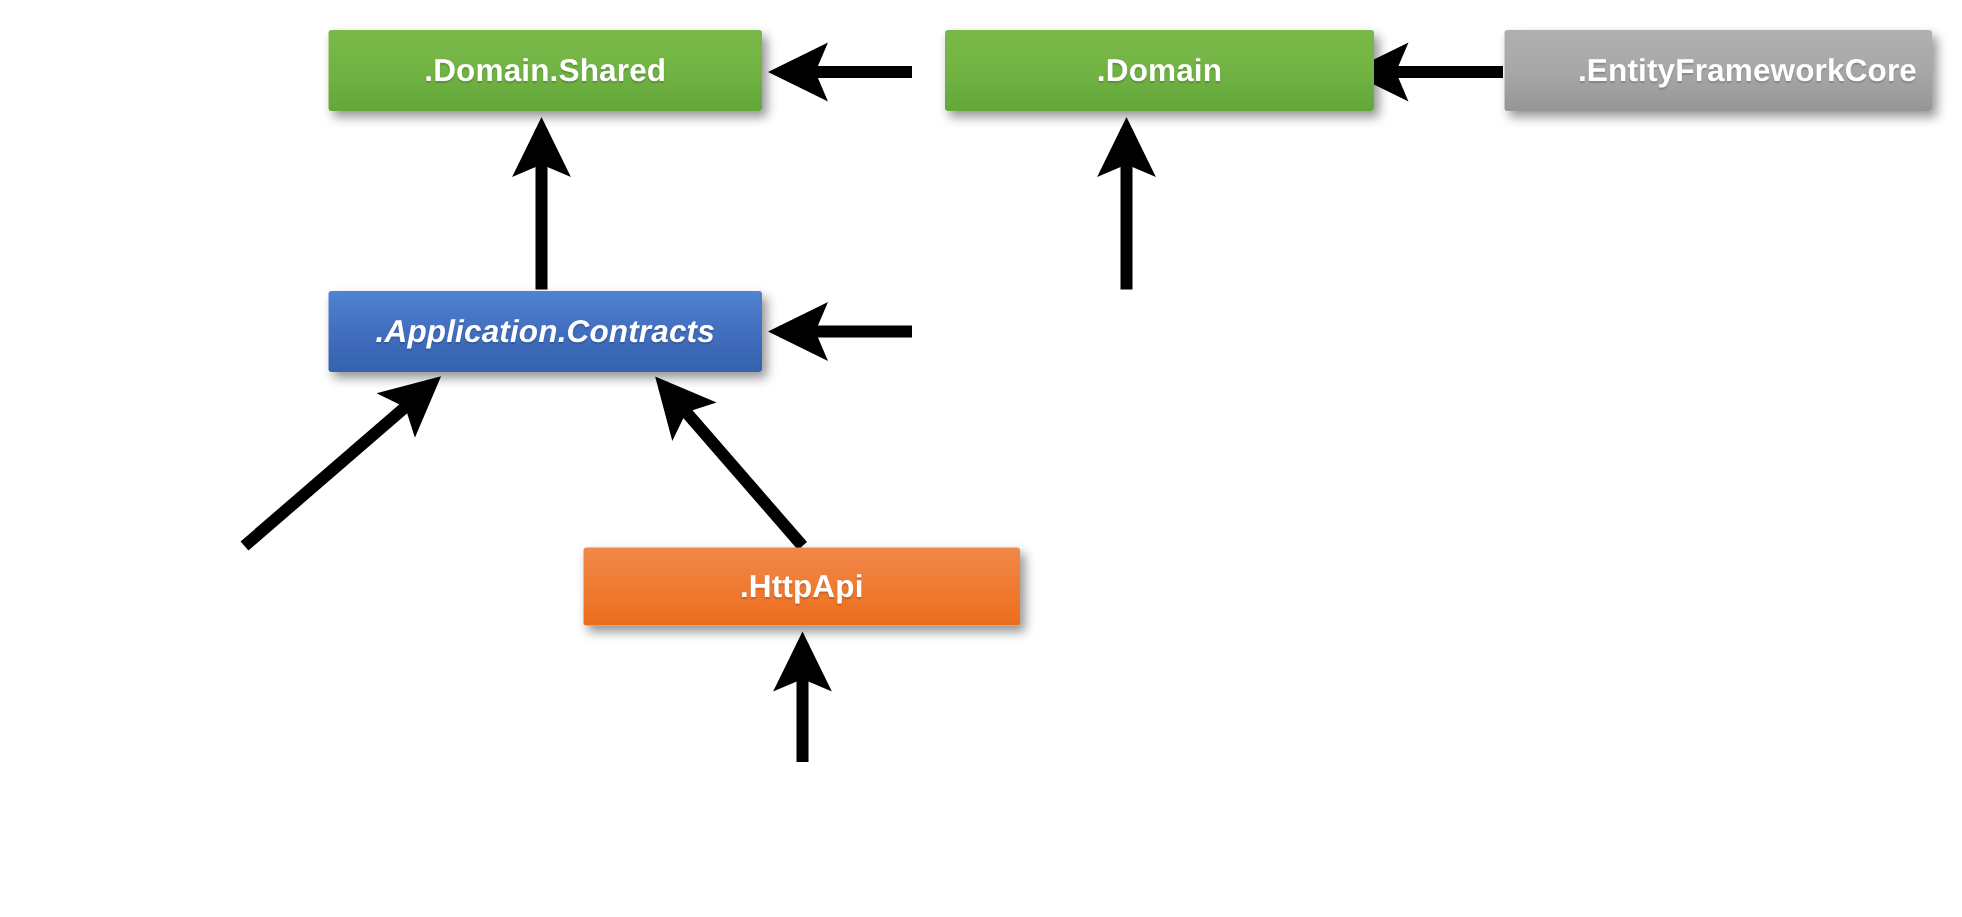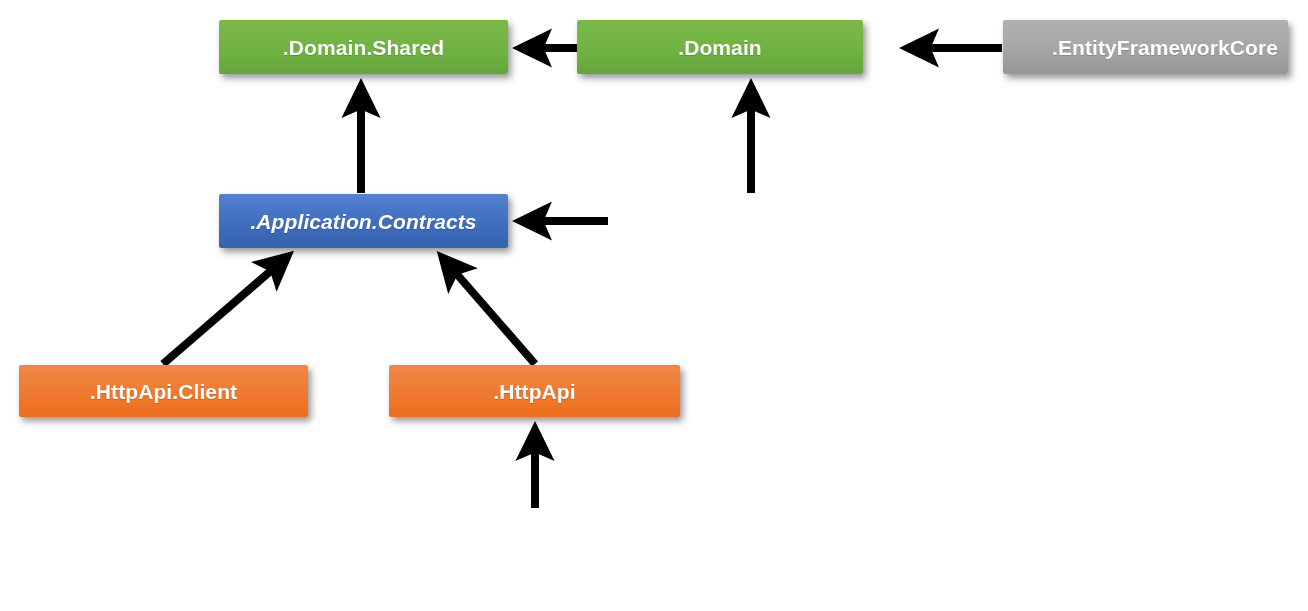--- a/index.html
+++ b/index.html
@@ -88,36 +88,33 @@
       <line x1="163" y1="364" x2="288" y2="256"></line>
       <line x1="535" y1="364" x2="442" y2="257"></line>
       <line x1="535" y1="532" x2="535" y2="429"></line>
     </g>
   </svg>
 
   <div class="node node-green" style="left:219px; top:20px; width:289px; height:54px;">
     <span class="node-label">.Domain.Shared</span>
   </div>
 
-  <div class="node node-green" style="left:577px; top:20px; width:286px; height:54px;">
+  <div class="node node-green" style="left:630px; top:20px; width:286px; height:54px;">
     <span class="node-label">.Domain</span>
   </div>
 
   <div class="node node-gray" style="left:1003px; top:20px; width:285px; height:54px;">
     <span class="node-label">.EntityFrameworkCore</span>
   </div>
 
   <div class="node node-blue" style="left:219px; top:194px; width:289px; height:54px;font-style:italic;">
     <span class="node-label">.Application.Contracts</span>
   </div>
 
 
-  <div class="node node-orange" style="left:19px; top:365px; width:289px; height:52px;">
-    <span class="node-label">.HttpApi.Client</span>
-  </div>
 
   <div class="node node-orange" style="left:389px; top:365px; width:291px; height:52px;">
     <span class="node-label">.HttpApi</span>
   </div>
 
   <div class="node node-yellow" style="left:387px; top:533px; width:293px; height:52px;">
     <span class="node-label">.Web</span>
   </div>
 
 </div>

